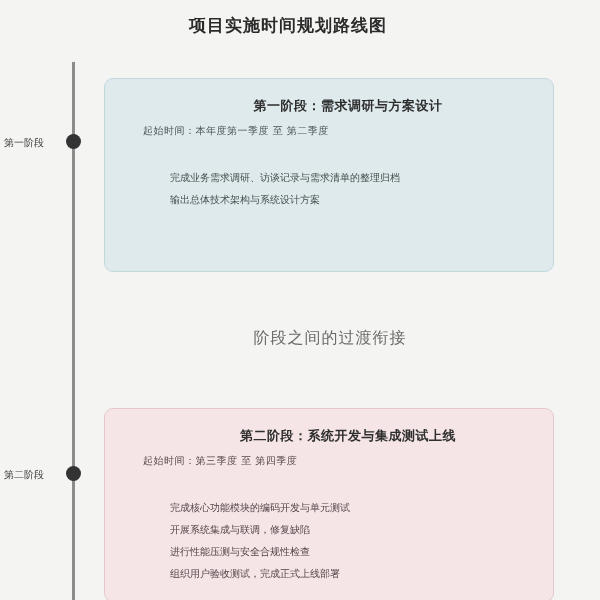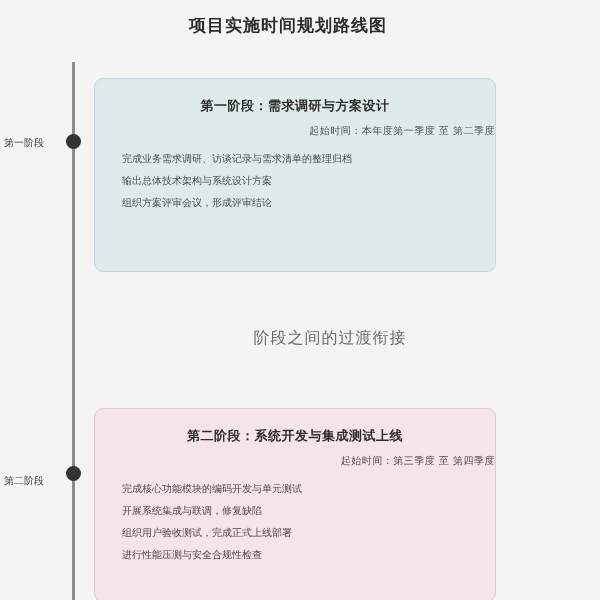--- a/index.html
+++ b/index.html
@@ -53,29 +53,30 @@
   .timeline-label {
     position: absolute;
     left: 4px;
     width: 58px;
     text-align: left;
     font-size: 10px;
     color: #3a3a3a;
     white-space: nowrap;
   }
   .timeline-label.l1 { top: 136px; }
-  .timeline-label.l2 { top: 468px; margin-top: 6px; }
+  .timeline-label.l2 { top: 468px; }
 
   
   .phase-card {
     position: absolute;
-    left: 94px;
-    width: 402px;
+    left: 104px;
+    width: 450px;
     border-radius: 9px;
     box-sizing: border-box;
+    padding-left: 38px;
   }
   .phase-card.blue {
     top: 78px;
     height: 194px;
     background: #dfeaed;
     border: 1.5px solid #c3d8dd;
   }
   .phase-card.pink {
     top: 408px;
     height: 194px;
@@ -87,32 +88,32 @@
     margin-top: 18px;
     text-align: center;
     font-size: 13px;
     font-weight: bold;
     color: #2e2e2e;
     letter-spacing: 0.5px;
     white-space: nowrap;
   }
   .card-subtitle {
     margin-top: 9px;
-    text-align: right;
+    text-align: left;
     font-size: 10px;
     color: #4a5557;
     letter-spacing: 0.5px;
     white-space: nowrap;
   }
   .phase-card.pink .card-subtitle {
     color: #5b4a4c;
   }
 
   .card-body {
-    margin-top: 10px;
+    margin-top: 29px;
     padding-left: 27px;
   }
   .card-line {
     font-size: 10px;
     line-height: 22px;
     color: #44504f;
     white-space: nowrap;
   }
   .phase-card.pink .card-line {
     color: #554548;
@@ -143,28 +144,27 @@
 
 <div class="timeline-marker m2"></div>
 <div class="timeline-label l2">第二阶段</div>
 
 <div class="phase-card blue">
   <div class="card-title">第一阶段：需求调研与方案设计</div>
   <div class="card-subtitle">起始时间：本年度第一季度 至 第二季度</div>
   <div class="card-body">
     <div class="card-line">完成业务需求调研、访谈记录与需求清单的整理归档</div>
     <div class="card-line">输出总体技术架构与系统设计方案</div>
-    <div class="card-line">组织方案评审会议，形成评审结论</div>
   </div>
 </div>
 
 <div class="connector-label">阶段之间的过渡衔接</div>
 
 <div class="phase-card pink">
   <div class="card-title">第二阶段：系统开发与集成测试上线</div>
   <div class="card-subtitle">起始时间：第三季度 至 第四季度</div>
   <div class="card-body">
     <div class="card-line">完成核心功能模块的编码开发与单元测试</div>
     <div class="card-line">开展系统集成与联调，修复缺陷</div>
+    <div class="card-line">进行性能压测与安全合规性检查</div>
     <div class="card-line">组织用户验收测试，完成正式上线部署</div>
-    <div class="card-line">进行性能压测与安全合规性检查</div>
   </div>
 </div>
 
 </body></html>

